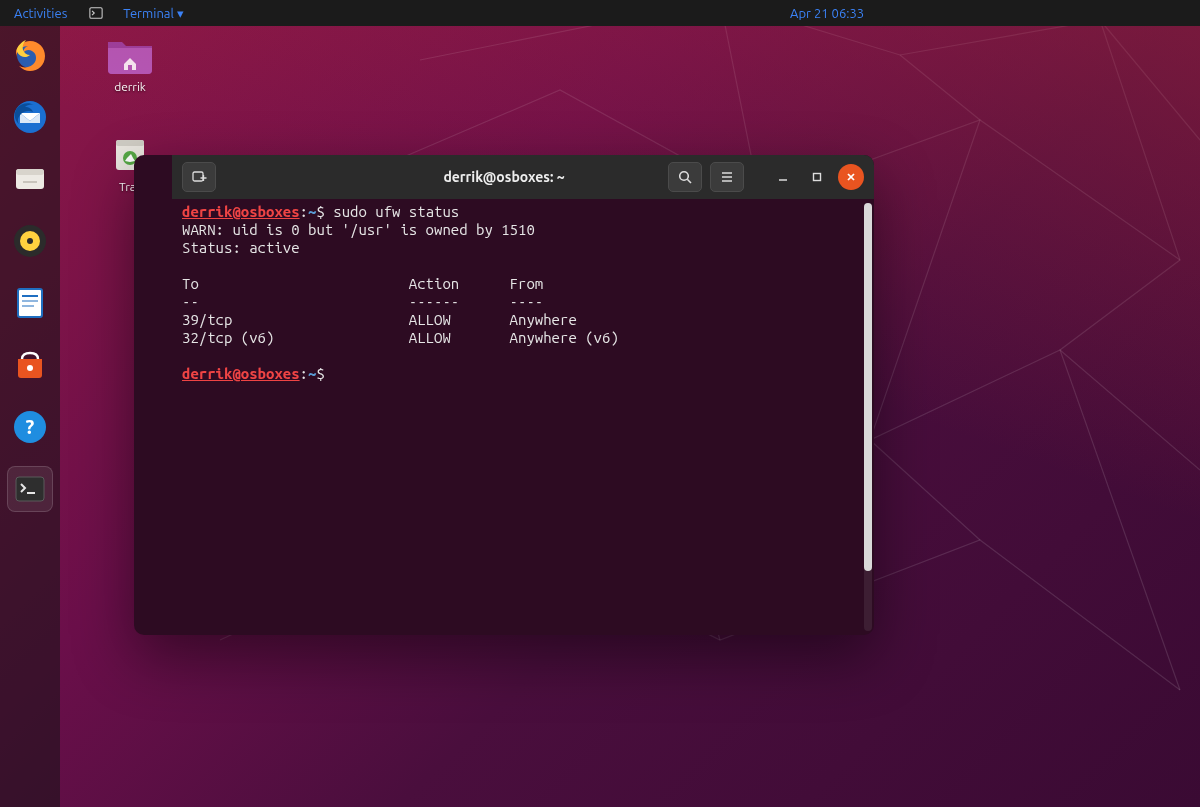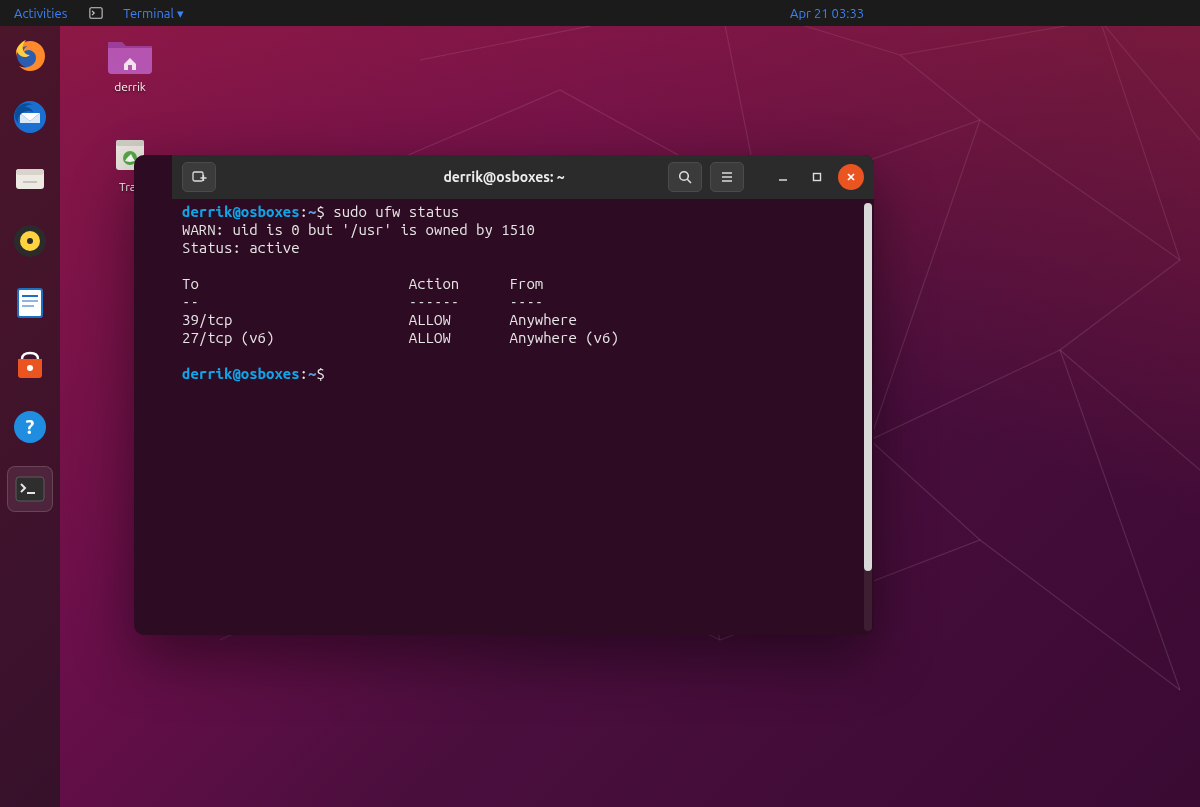--- a/index.html
+++ b/index.html
@@ -150,21 +150,21 @@
   background: #d9d9d9;
   border-radius: 4px;
 }
 pre.term {
   font-family: "Ubuntu Mono", Menlo, Consolas, monospace;
   font-size: 15px;
   line-height: 18px;
   color: #e6e6e6;
   white-space: pre;
 }
-.c-green { color: #0ea5e9; font-weight: 600; }
+.c-green { color: #ef4444; font-weight: 600; text-decoration: underline; }
 .c-blue  { color: #5a9bd4; font-weight: 600; }
 .c-white { color: #e6e6e6; }
 </style>
 </head>
 <body>
 
 <div id="desktop">
 
   <svg class="geom" width="1200" height="807" viewBox="0 0 1200 807">
     <polyline points="420,60 720,0 900,55 1100,20 1200,140"></polyline>
@@ -178,21 +178,21 @@
 
   <div id="topbar">
     <div class="activities">Activities</div>
     <div class="app-menu">
       <svg width="14" height="14" viewBox="0 0 16 16">
         <rect x="1" y="2" width="14" height="12" rx="1.5" fill="none" stroke="#ccc" stroke-width="1.2"></rect>
         <path d="M3.5 5.5 L6 8 L3.5 10.5" stroke="#ccc" stroke-width="1.3" fill="none"></path>
       </svg>
       <span>Terminal ▾</span>
     </div>
-    <div class="clock">Apr 21  03:33</div>
+    <div class="clock">Apr 21  06:33</div>
   </div>
 
   <div id="dock">
     <div class="dock-icon">
       <svg width="40" height="40" viewBox="0 0 40 40">
           <circle cx="20" cy="20" r="13" fill="#2a5db0"></circle>
           <path d="M20 4c10 1 16 10 16 17 0 9-7 15-16 15S4 30 4 21C4 12 10 5 20 4z" fill="none"></path>
           <path d="M6 16c2-6 8-10 14-10 9 0 15 7 15 15 0 9-7 15-15 15-4 0-8-2-11-5 6 3 13 1 16-4 2-4 1-9-3-11-3-2-7-1-9 2 0-3 2-6 5-7-5 0-9 3-11 7-1 2-1 4-1 6 0-3 0-6 0-8z" fill="#ff8a2c"></path>
           <path d="M7 14c1-3 4-7 9-9-3 3-4 7-3 10 1 3 4 5 7 5-2 2-6 3-9 1-3-2-5-5-4-7z" fill="#ffcf3f"></path>
         </svg>
@@ -315,21 +315,21 @@
     </div>
 
     <div id="terminal-body">
 <pre class="term"><span class="c-green">derrik@osboxes</span><span class="c-white">:</span><span class="c-blue">~</span><span class="c-white">$</span><span class="c-white"> sudo ufw status</span>
 <span class="c-white">WARN: uid is 0 but '/usr' is owned by 1510</span>
 <span class="c-white">Status: active</span>
 
 <span class="c-white">To                         Action      From</span>
 <span class="c-white">--                         ------      ----</span>
 <span class="c-white">39/tcp                     ALLOW       Anywhere</span>
-<span class="c-white">27/tcp (v6)                ALLOW       Anywhere (v6)</span>
+<span class="c-white">32/tcp (v6)                ALLOW       Anywhere (v6)</span>
 
 <span class="c-green">derrik@osboxes</span><span class="c-white">:</span><span class="c-blue">~</span><span class="c-white">$</span></pre>
       <div id="terminal-scroll">
         <div class="thumb"></div>
       </div>
     </div>
   </div>
 
 </div>
 

